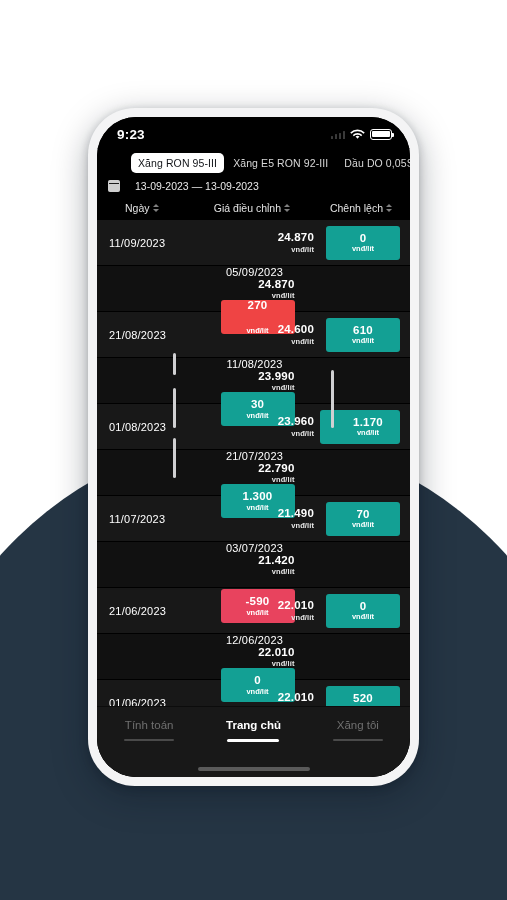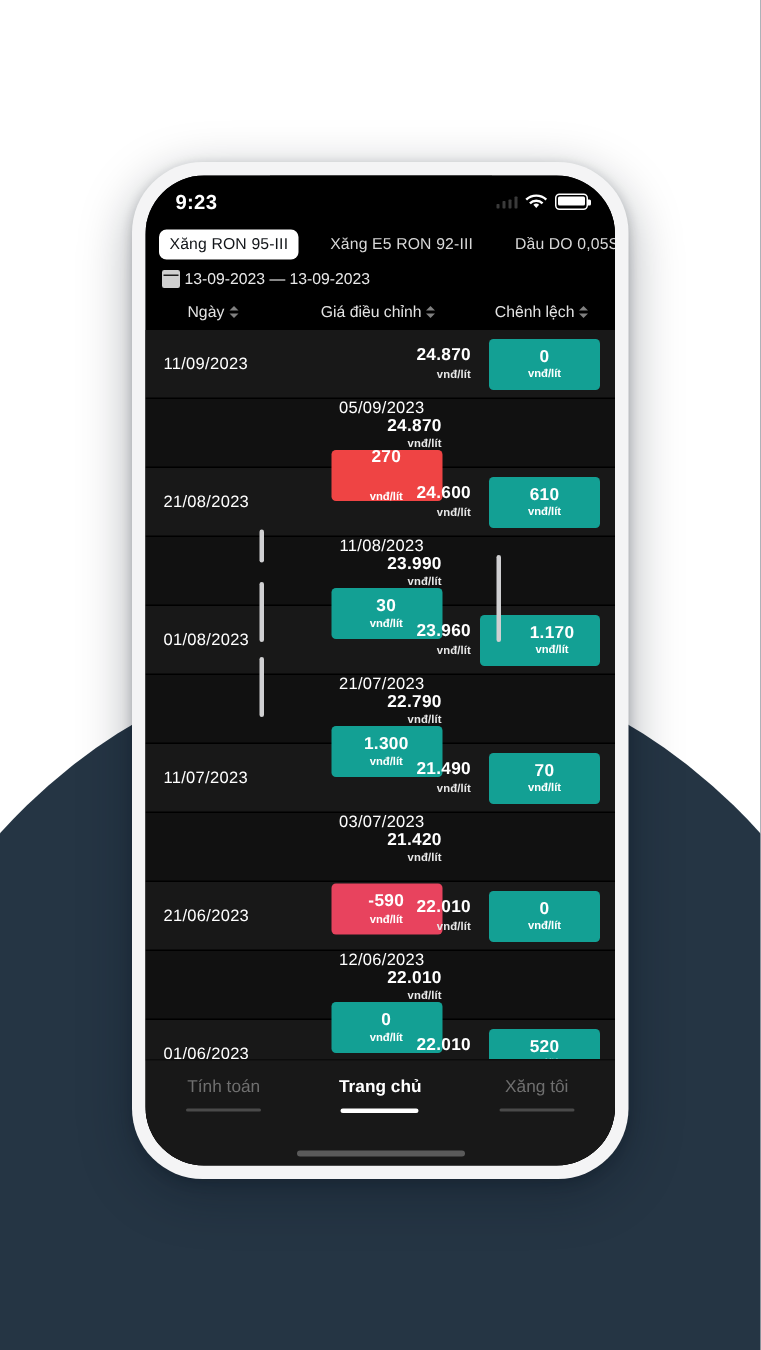--- a/index.html
+++ b/index.html
@@ -120,39 +120,40 @@
     position: absolute;
     left: 0; right: 0; top: 30px; bottom: 0;
     background: #000000;
     display: flex; flex-direction: column;
   }
 
   
   .fuel-tabs {
     display: flex; align-items: flex-start;
     padding: 6px 9px 5px 9px;
-    gap: 14px;
+    gap: 2px;
+    margin-left: 25px;
   }
   .fuel-tab {
     font-size: 10.5px;
     color: #d8d8d8;
     padding: 4px 7px;
     border-radius: 5px;
     white-space: nowrap;
     letter-spacing: .1px;
   }
   .fuel-tab.active {
     background: #ffffff;
     color: #111418;
     font-weight: normal;
   }
 
   
   .daterange {
-    display: flex; align-items: center; gap: 3px;
+    display: flex; align-items: center; gap: 15px;
     padding: 2px 11px 6px 11px;
     color: #e8e8e8;
     font-size: 10.5px;
   }
   .cal-icon {
     width: 10px; height: 10px;
     border: 1.4px solid #cfcfcf;
     border-radius: 1.5px;
     position: relative;
     background: #cfcfcf;

